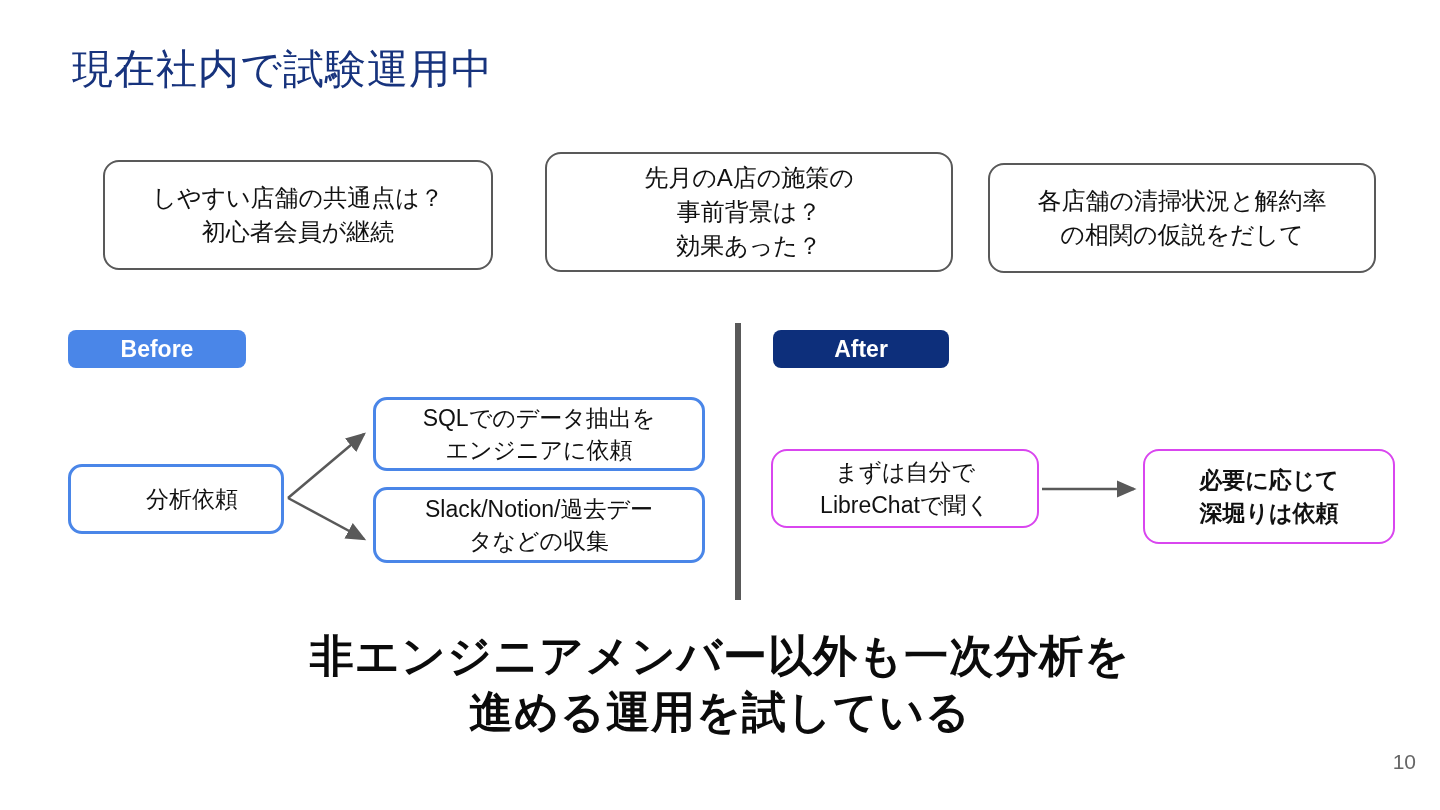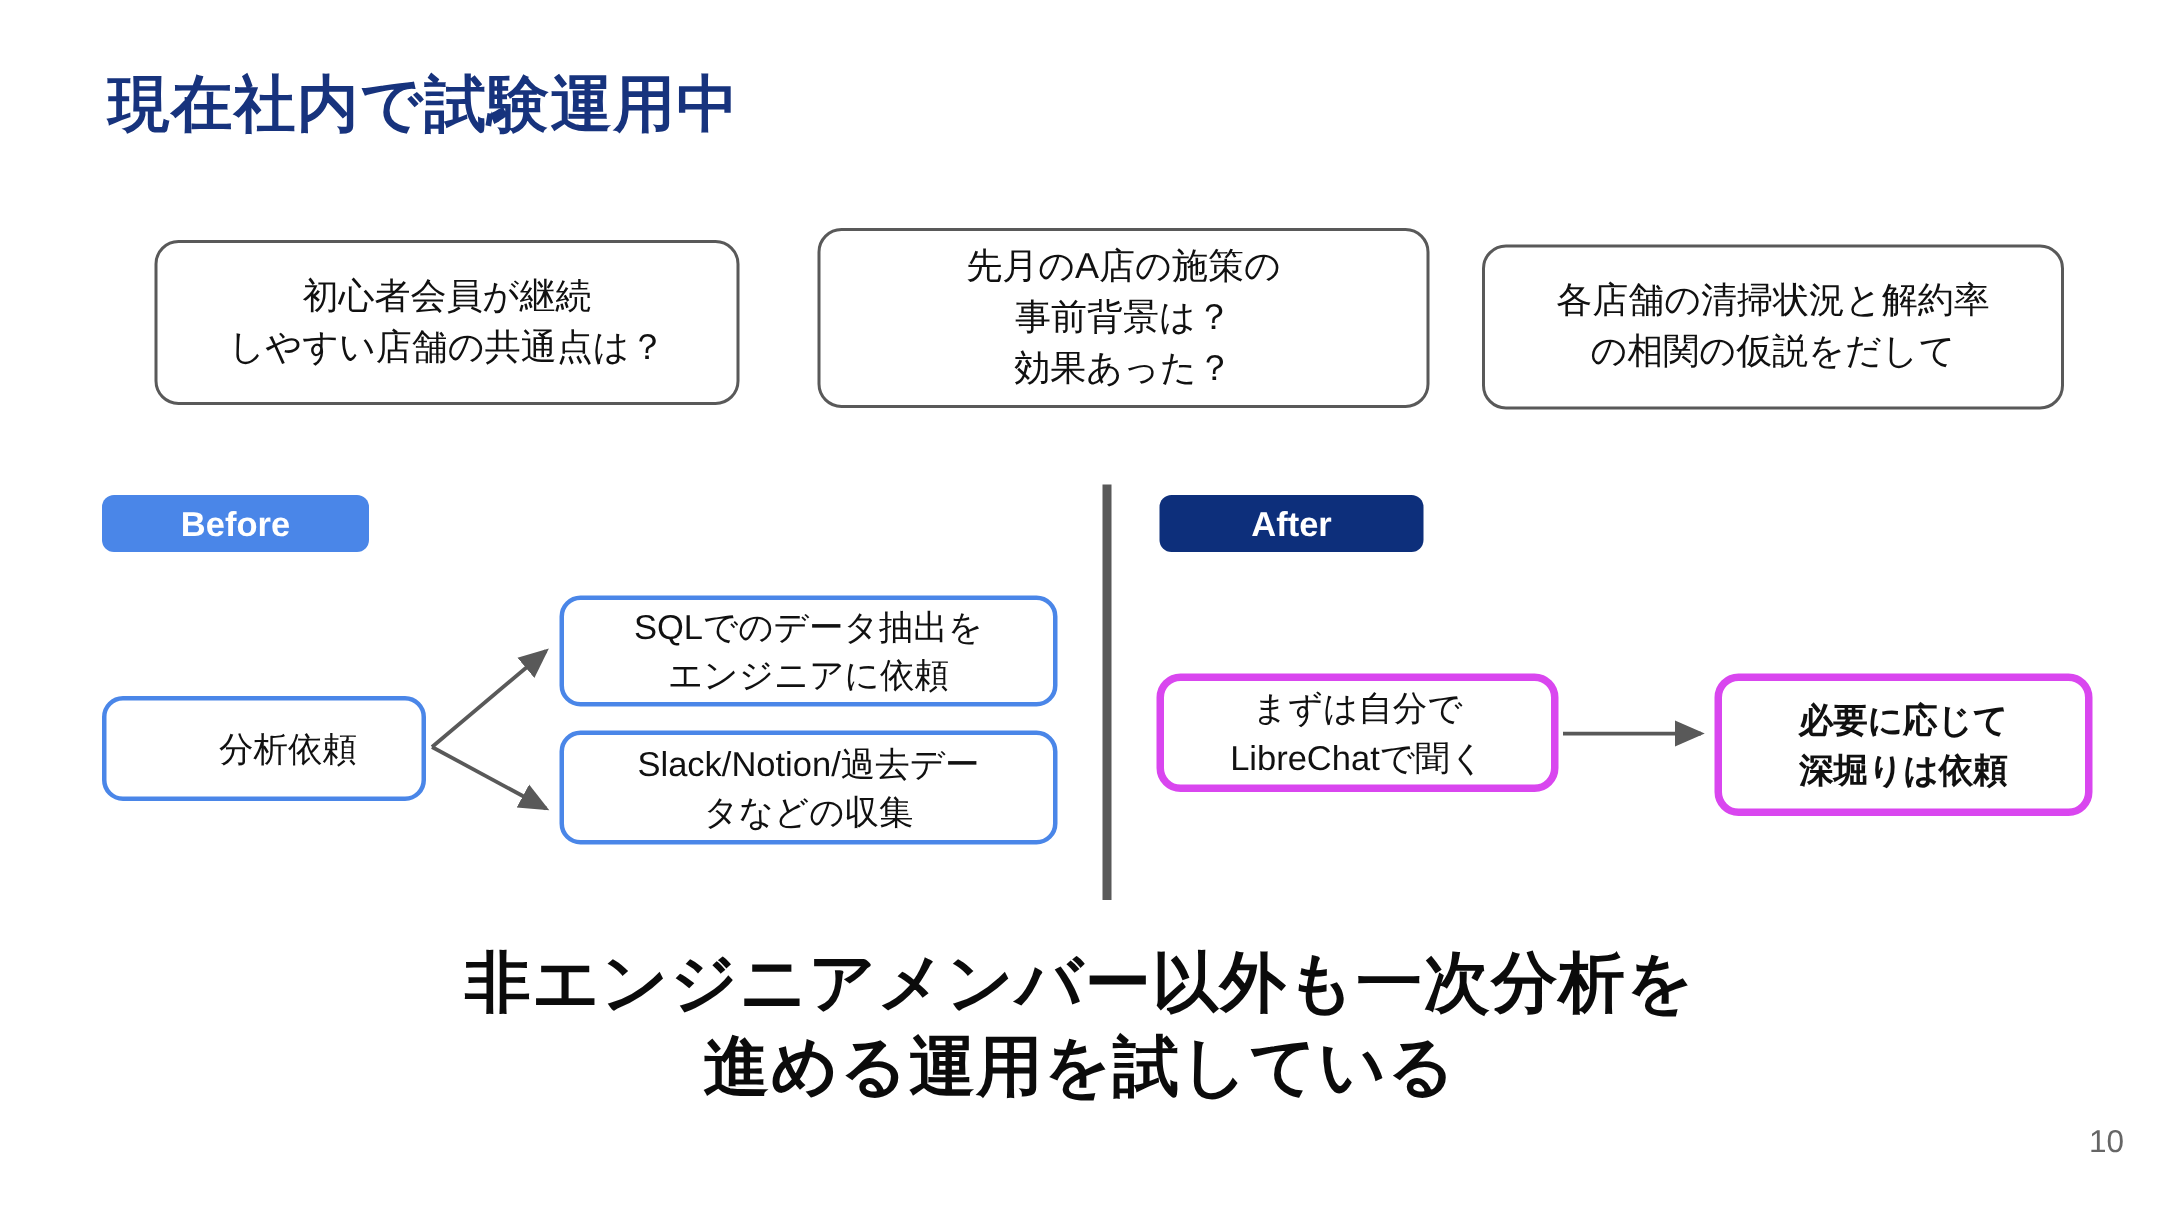--- a/index.html
+++ b/index.html
@@ -6,21 +6,21 @@
   html, body { width: 1440px; height: 810px; overflow: hidden; }
   body {
     font-family: "Liberation Sans", "DejaVu Sans", sans-serif;
     background: #ffffff;
     position: relative;
   }
   .slide { position: absolute; inset: 0; width: 1440px; height: 810px; background: #ffffff; }
 
   .title {
     position: absolute; left: 72px; top: 42px;
-    font-size: 41px; font-weight: bold; color: #17337D;
+    font-size: 41px; font-weight: normal; color: #17337D;
     letter-spacing: 1px;
   }
 
   .prompt-card {
     position: absolute;
     border: 2px solid #595959; border-radius: 16px;
     background: #ffffff;
     display: flex; flex-direction: column; justify-content: center; align-items: center;
     font-size: 24px; color: #111; line-height: 1.42; text-align: center;
   }
@@ -42,21 +42,21 @@
     width: 6px; height: 277px; background: #595959;
   }
 
   .flow-box {
     position: absolute;
     background: #ffffff;
     display: flex; flex-direction: column; justify-content: center; align-items: center;
     font-size: 23px; color: #111; line-height: 1.4; text-align: left;
   }
   .flow-box.blue { border: 3px solid #4A86E8; border-radius: 14px; }
-  .flow-box.navy { border: 5px solid #d946ef; border-radius: 16px; }
+  .flow-box.navy { border: 2px solid #d946ef; border-radius: 16px; }
   .box-source { left: 68px;  top: 464px; width: 216px; height: 70px; padding-left: 32px; }
   .box-sql    { left: 373px; top: 397px; width: 332px; height: 74px; }
   .box-slack  { left: 373px; top: 487px; width: 332px; height: 76px; }
   .box-libre  { left: 771px; top: 449px; width: 268px; height: 79px; }
   .box-deep   { left: 1143px; top: 449px; width: 252px; height: 95px; font-weight: bold; }
 
   .arrows-svg { position: absolute; inset: 0; width: 1440px; height: 810px; pointer-events: none; }
 
   .conclusion {
     position: absolute; left: 0; top: 628px; width: 1440px;
@@ -71,22 +71,22 @@
   }
 </style>
 </head>
 <body>
 
 <div class="slide">
 
   <div class="title">現在社内で試験運用中</div>
 
   <div class="prompt-card card-1">
+    <div>しやすい店舗の共通点は？</div>
     <div>初心者会員が継続</div>
-    <div>しやすい店舗の共通点は？</div>
   </div>
   <div class="prompt-card card-2">
     <div>先月のA店の施策の</div>
     <div>事前背景は？</div>
     <div>効果あった？</div>
   </div>
   <div class="prompt-card card-3">
     <div>各店舗の清掃状況と解約率</div>
     <div>の相関の仮説をだして</div>
   </div>

